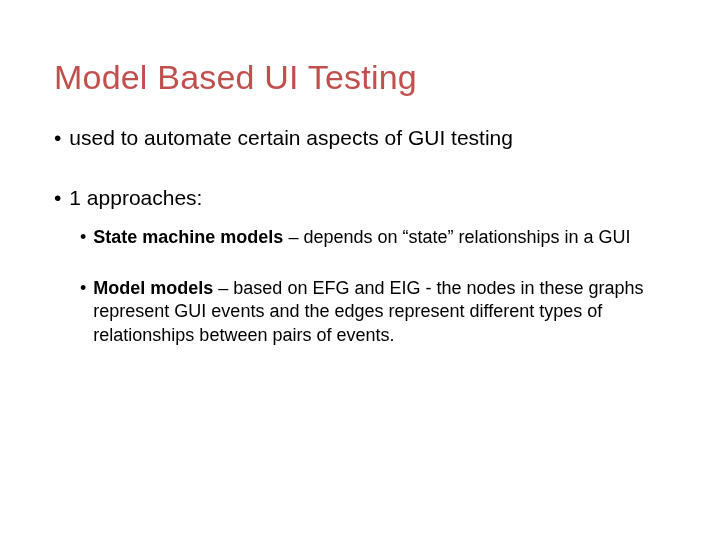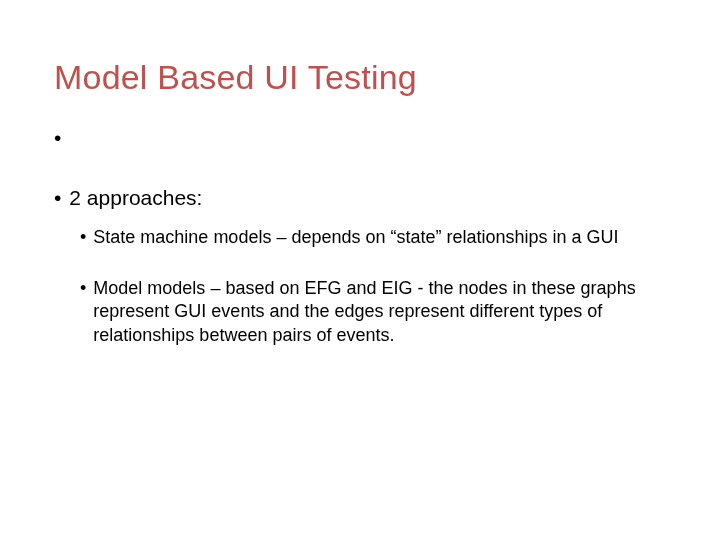--- a/index.html
+++ b/index.html
@@ -51,38 +51,39 @@
   }
   .bullet-l2 .dot {
     font-size: 18px;
     margin-right: 7px;
     line-height: 1.3;
   }
   .bullet-l2 .text {
     max-width: 560px;
   }
   .bold-lead {
-    font-weight: 400;
+    font-weight: 700;
     margin-top: 21px;
   }
 </style>
 </head>
 <body>
 
 <div class="slide">
 
   <h1 class="title">Model Based UI Testing</h1>
 
   <div class="bullet-l1">
     <span class="dot">•</span>
+    <span>used to automate certain aspects of GUI testing</span>
   </div>
 
   <div class="bullet-l1" style="margin-bottom:14px;">
     <span class="dot">•</span>
-    <span>2 approaches:</span>
+    <span>1 approaches:</span>
   </div>
 
   <div class="sub-container">
 
     <div class="bullet-l2">
       <span class="dot">•</span>
       <span class="text">
         <span class="bold-lead">State machine models</span><span> – depends on “state” relationships in a GUI</span>
       </span>
     </div>

